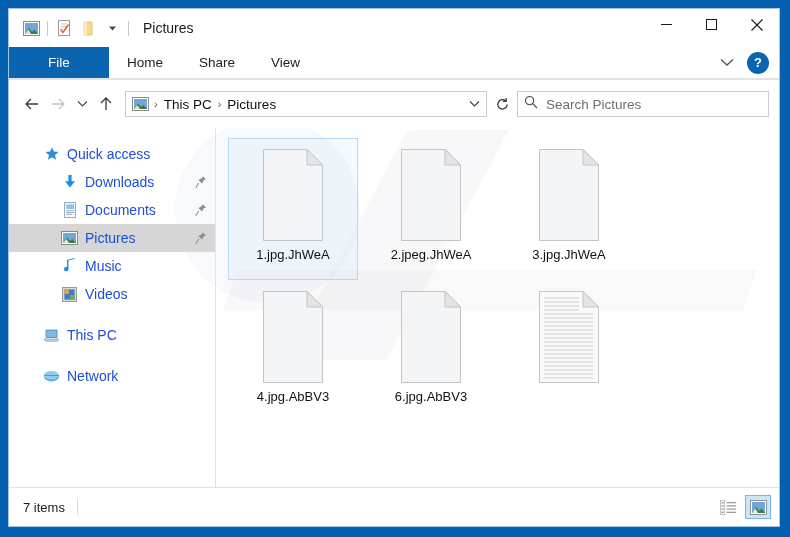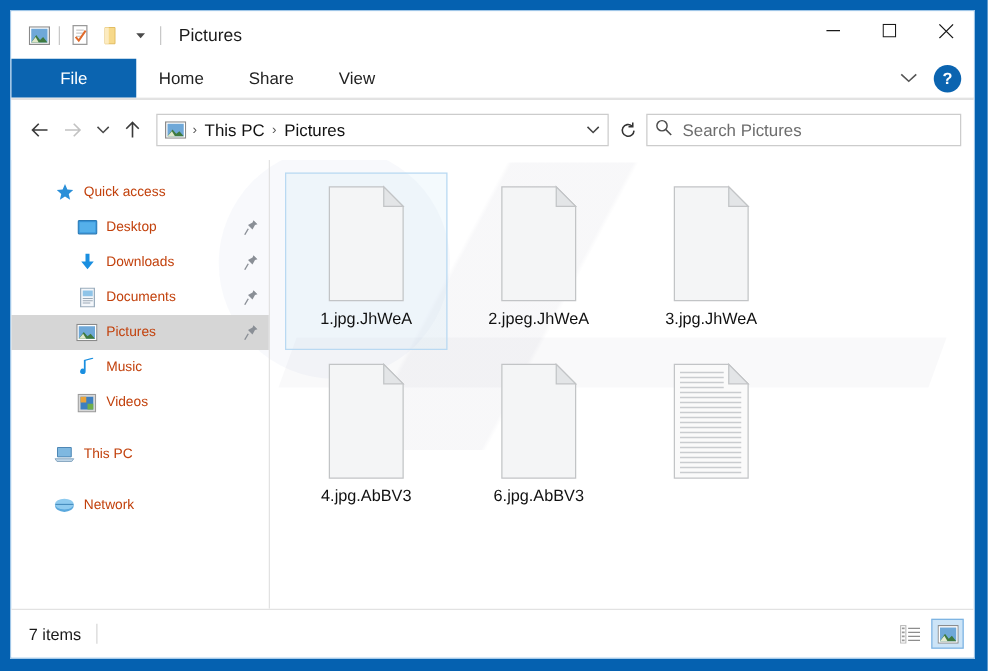--- a/index.html
+++ b/index.html
@@ -294,22 +294,22 @@
     border-right: 1px solid #e2e2e2;
     padding-top: 12px;
     box-sizing: border-box;
     background: transparent;
   }
   .nav-item {
     height: 28px;
     display: flex;
     align-items: center;
     padding-right: 8px;
-    font-size: 11px;
-    color: #c2410c;
+    font-size: 14px;
+    color: #1d4ed8;
     position: relative;
     white-space: nowrap;
     justify-content: space-between;
   }
   .nav-item.selected { background: #d6d6d6; }
   .nav-indent-0 { padding-left: 34px; }
   .nav-indent-1 { padding-left: 52px; }
   .nav-icon {
     width: 17px;
     height: 17px;
@@ -561,35 +561,20 @@
 
         <div class="nav-item nav-indent-0">
           <span class="nav-icon">
             <svg width="16" height="16" viewBox="0 0 16 16">
               <path d="M8 1.2 L9.9 5.6 L14.6 6 L11 9.1 L12.1 13.7 L8 11.2 L3.9 13.7 L5 9.1 L1.4 6 L6.1 5.6 Z" fill="#2a8fd8"></path>
             </svg>
           </span>
           <span class="nav-label">Quick access</span>
         </div>
 
-        <div class="nav-item nav-indent-1">
-          <span class="nav-icon">
-            <svg width="16" height="14" viewBox="0 0 16 14">
-              <rect x="0.5" y="1.5" width="15" height="10.5" rx="0.8" fill="#3b9ade" stroke="#2b7ab5"></rect>
-              <rect x="1.8" y="2.8" width="12.4" height="8" fill="#55b0ea"></rect>
-            </svg>
-          </span>
-          <span class="nav-label">Desktop</span>
-          <span class="pin">
-            <svg width="12" height="14" viewBox="0 0 12 14">
-              <path d="M7.8 1.2 L11 4.4 L9 5 L7 8.6 L3.4 5 L7 3 Z" fill="#8a8f96"></path>
-              <path d="M3.6 8 L0.8 12.8" stroke="#8a8f96" stroke-width="1.1"></path>
-            </svg>
-          </span>
-        </div>
 
         <div class="nav-item nav-indent-1">
           <span class="nav-icon">
             <svg width="16" height="16" viewBox="0 0 16 16">
               <path d="M6.4 1 h3.2 v6.2 h3.4 L8 13.4 L3 7.2 h3.4 Z" fill="#1a8fe0"></path>
             </svg>
           </span>
           <span class="nav-label">Downloads</span>
           <span class="pin">
             <svg width="12" height="14" viewBox="0 0 12 14">

